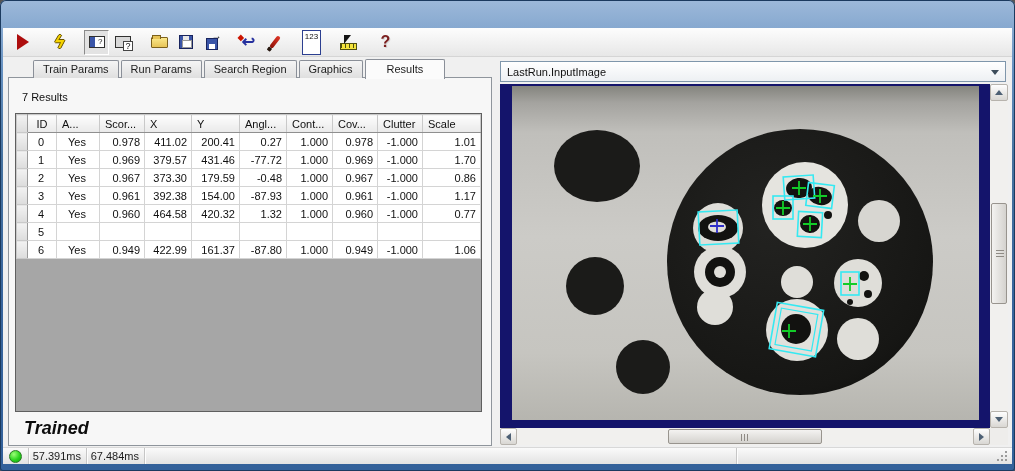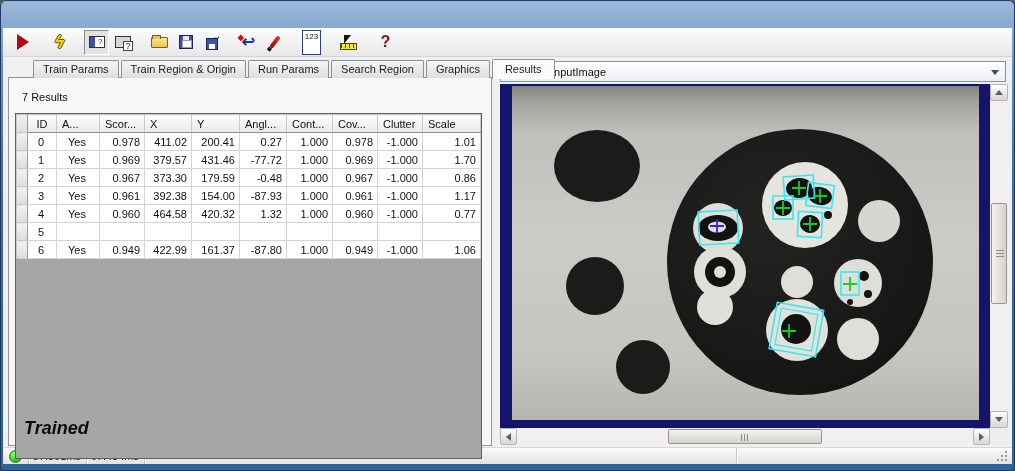--- a/index.html
+++ b/index.html
@@ -60,25 +60,25 @@
     text-align:center;line-height:12px;letter-spacing:0;}
   .ic-ruler{width:17px;height:7px;background:#f4e43c;border:1px solid #4f4f10;margin-top:8px;
     background-image:repeating-linear-gradient(90deg,#4f4f10 0 1px,transparent 1px 4px);background-size:100% 4px;background-repeat:no-repeat;}
   .ic-ruler::before{content:"";position:absolute;left:3px;top:-9px;width:0;height:0;
     border-top:9px solid #141414;border-right:7px solid transparent;}
   .ic-help{font-size:16px;font-weight:bold;color:#7c2020;line-height:16px;text-shadow:1px 1px 0 #d8d8d8;}
   
   .tabstrip{position:absolute;left:8px;top:58px;display:flex;align-items:flex-end;height:20px;z-index:3;margin-left:25px;}
   .tab{height:18px;line-height:17px;padding:0 9px;font-size:11px;color:#1c1c1c;margin-right:2px;
     background:linear-gradient(#f5f5f5,#dfdfdf);border:1px solid #8a8f98;border-bottom:none;border-radius:2px 2px 0 0;cursor:default;}
-  .tab.active{height:20px;line-height:19px;padding:0 12px;background:#fbfbfb;position:relative;margin-bottom:-1px;z-index:4;}
+  .tab.active{height:20px;line-height:19px;padding:0 21px;background:#fbfbfb;position:relative;margin-bottom:-1px;z-index:4;}
   .tabpage{position:absolute;left:8px;top:77px;width:484px;height:369px;background:#f7f7f7;border:1px solid #8f959c;z-index:2;}
   .results-count{position:absolute;left:13px;top:13px;font-size:11px;color:#101010;}
   
-  .grid{position:absolute;left:6px;top:35px;width:467px;height:346px;background:#a6a6a6;border:1px solid #5f5f5f;overflow:hidden;}
+  .grid{position:absolute;left:6px;top:35px;width:467px;height:299px;background:#a6a6a6;border:1px solid #5f5f5f;overflow:hidden;}
   table.results{border-collapse:collapse;table-layout:fixed;width:464px;font-size:11px;color:#101010;}
   table.results th{height:18px;font-weight:normal;text-align:left;padding:0 2px 0 5px;
     background:linear-gradient(#fdfdfd,#e9e9e9);border:1px solid #c9c9c9;border-bottom:1px solid #8f8f8f;overflow:hidden;white-space:nowrap;}
   table.results th.c-center{text-align:center;padding:0;}
   table.results td{height:18px;padding:0 4px 0 2px;background:#fff;border:1px solid #d4d4d4;overflow:hidden;white-space:nowrap;}
   table.results .rh{background:linear-gradient(#f2f2f2,#dcdcdc);border:1px solid #c9c9c9;border-right:1px solid #9a9a9a;padding:0;}
   .c-center{text-align:center;}
   .c-right{text-align:right;margin-top:8px;}
   td.sel{background:#3296f2;color:#fff;border-color:#57a7ef;}
   .trained{position:absolute;left:15px;top:340px;font-size:18px;font-weight:bold;font-style:italic;color:#0d0d0d;}
@@ -165,21 +165,20 @@
       <div class="tbtn gap">
         <span class="ticon ic-ruler"></span>
       </div>
       <div class="tbtn gap">
         <span class="ticon ic-help">?</span>
       </div>
     </div>
 
   <div class="tabstrip">
       <div class="tab">Train Params</div>
-      <div class="tab">Train Region &amp; Origin</div>
       <div class="tab">Run Params</div>
       <div class="tab">Search Region</div>
       <div class="tab">Graphics</div>
       <div class="tab active">Results</div>
     </div>
 
   <div class="tabpage">
     <div class="results-count">7 Results</div>
     <div class="grid">
       <table class="results">

